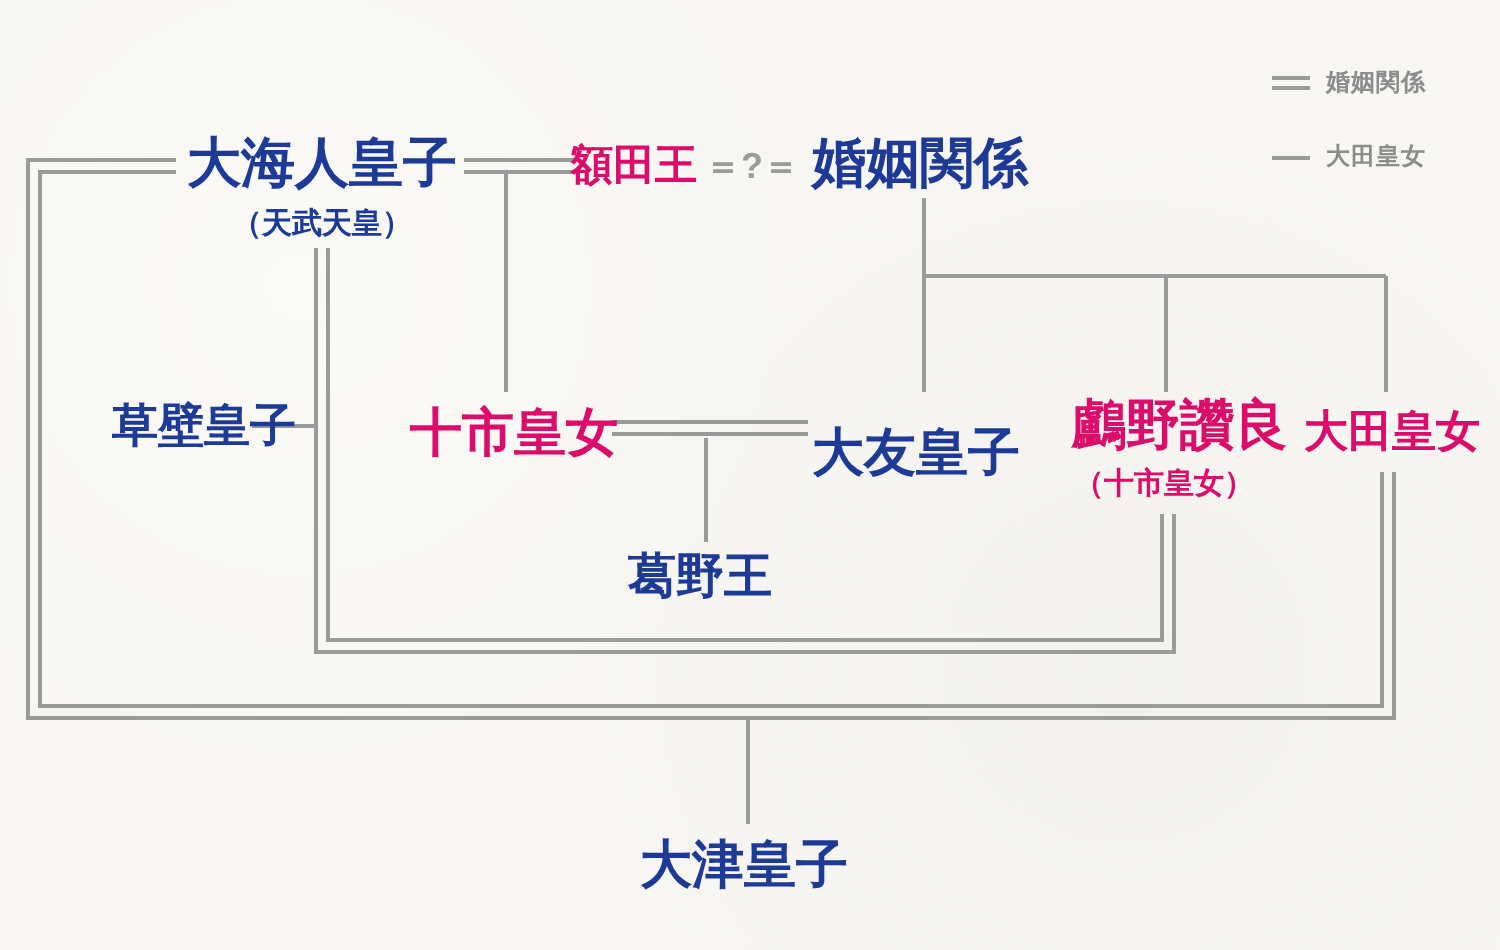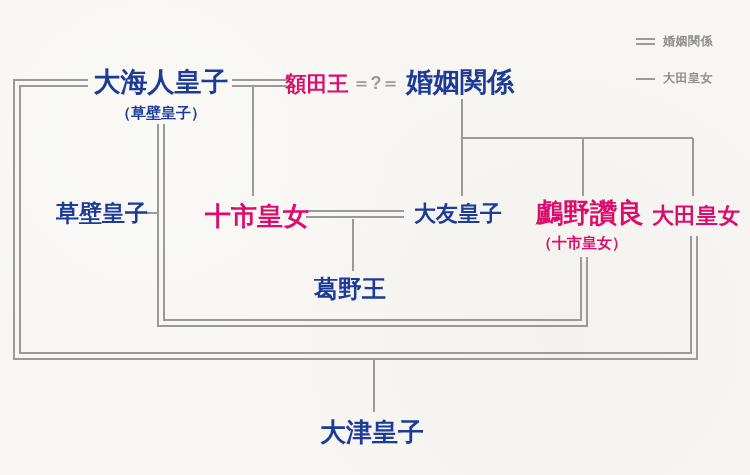--- a/index.html
+++ b/index.html
@@ -55,26 +55,26 @@
       <polyline points="462,99 462,196" fill="none" stroke="#9a9a9a" stroke-width="2"></polyline>
       <polyline points="462,138 693,138" fill="none" stroke="#9a9a9a" stroke-width="2"></polyline>
       <polyline points="583,138 583,196" fill="none" stroke="#9a9a9a" stroke-width="2"></polyline>
       <polyline points="693,138 693,196" fill="none" stroke="#9a9a9a" stroke-width="2"></polyline>
       <polyline points="126,213 158,213" fill="none" stroke="#9a9a9a" stroke-width="2"></polyline>
       <polyline points="353,219 353,271" fill="none" stroke="#9a9a9a" stroke-width="2"></polyline>
       <polyline points="374,359 374,412" fill="none" stroke="#9a9a9a" stroke-width="2"></polyline>
     </svg>
   <div id="people-layer">
       <div class="person" style="left: 161px; top: 82px; font-size: 27px; color: rgb(29, 58, 150);">大海人皇子</div>
-      <div class="person" style="left: 161px; top: 112px; font-size: 15px; color: rgb(29, 58, 150);">（草壁皇子）</div>
+      <div class="person" style="left: 161px; top: 112px; font-size: 15px; color: rgb(29, 58, 150);">（天武天皇）</div>
       <div class="person" style="left: 317px; top: 83px; font-size: 21px; color: rgb(220, 13, 106);">額田王</div>
       <div class="person" style="left: 460px; top: 82px; font-size: 27px; color: rgb(29, 58, 150);">婚姻関係</div>
       <div class="person" style="left: 75px; top: 213px; font-size: 23px; color: rgb(29, 58, 150); margin-left: 27px;">草壁皇子</div>
       <div class="person" style="left: 257px; top: 216px; font-size: 26px; color: rgb(220, 13, 106);">十市皇女</div>
-      <div class="person" style="left: 458px; top: 214px; font-size: 22px; color: rgb(29, 58, 150);">大友皇子</div>
+      <div class="person" style="left: 458px; top: 226px; font-size: 26px; color: rgb(29, 58, 150);">大友皇子</div>
       <div class="person" style="left: 590px; top: 213px; font-size: 27px; color: rgb(220, 13, 106);">鸕野讚良</div>
       <div class="person" style="left: 582px; top: 242px; font-size: 15px; color: rgb(220, 13, 106);">（十市皇女）</div>
       <div class="person" style="left: 696px; top: 216px; font-size: 22px; color: rgb(220, 13, 106); text-align: center;">大田皇女</div>
       <div class="person" style="left: 350px; top: 289px; font-size: 24px; color: rgb(29, 58, 150);">葛野王</div>
       <div class="person" style="left: 372px; top: 432px; font-size: 26px; color: rgb(29, 58, 150);">大津皇子</div>
     </div>
   <div class="uncertain" id="uncertain" style="left: 376px; top: 83px; font-size: 18px; color: rgb(154, 154, 154);">＝?＝</div>
   <div class="legend" id="legend" style="left: 636px; top: 33px;">
       <div class="legend-row">
         <span class="legend-icon">

